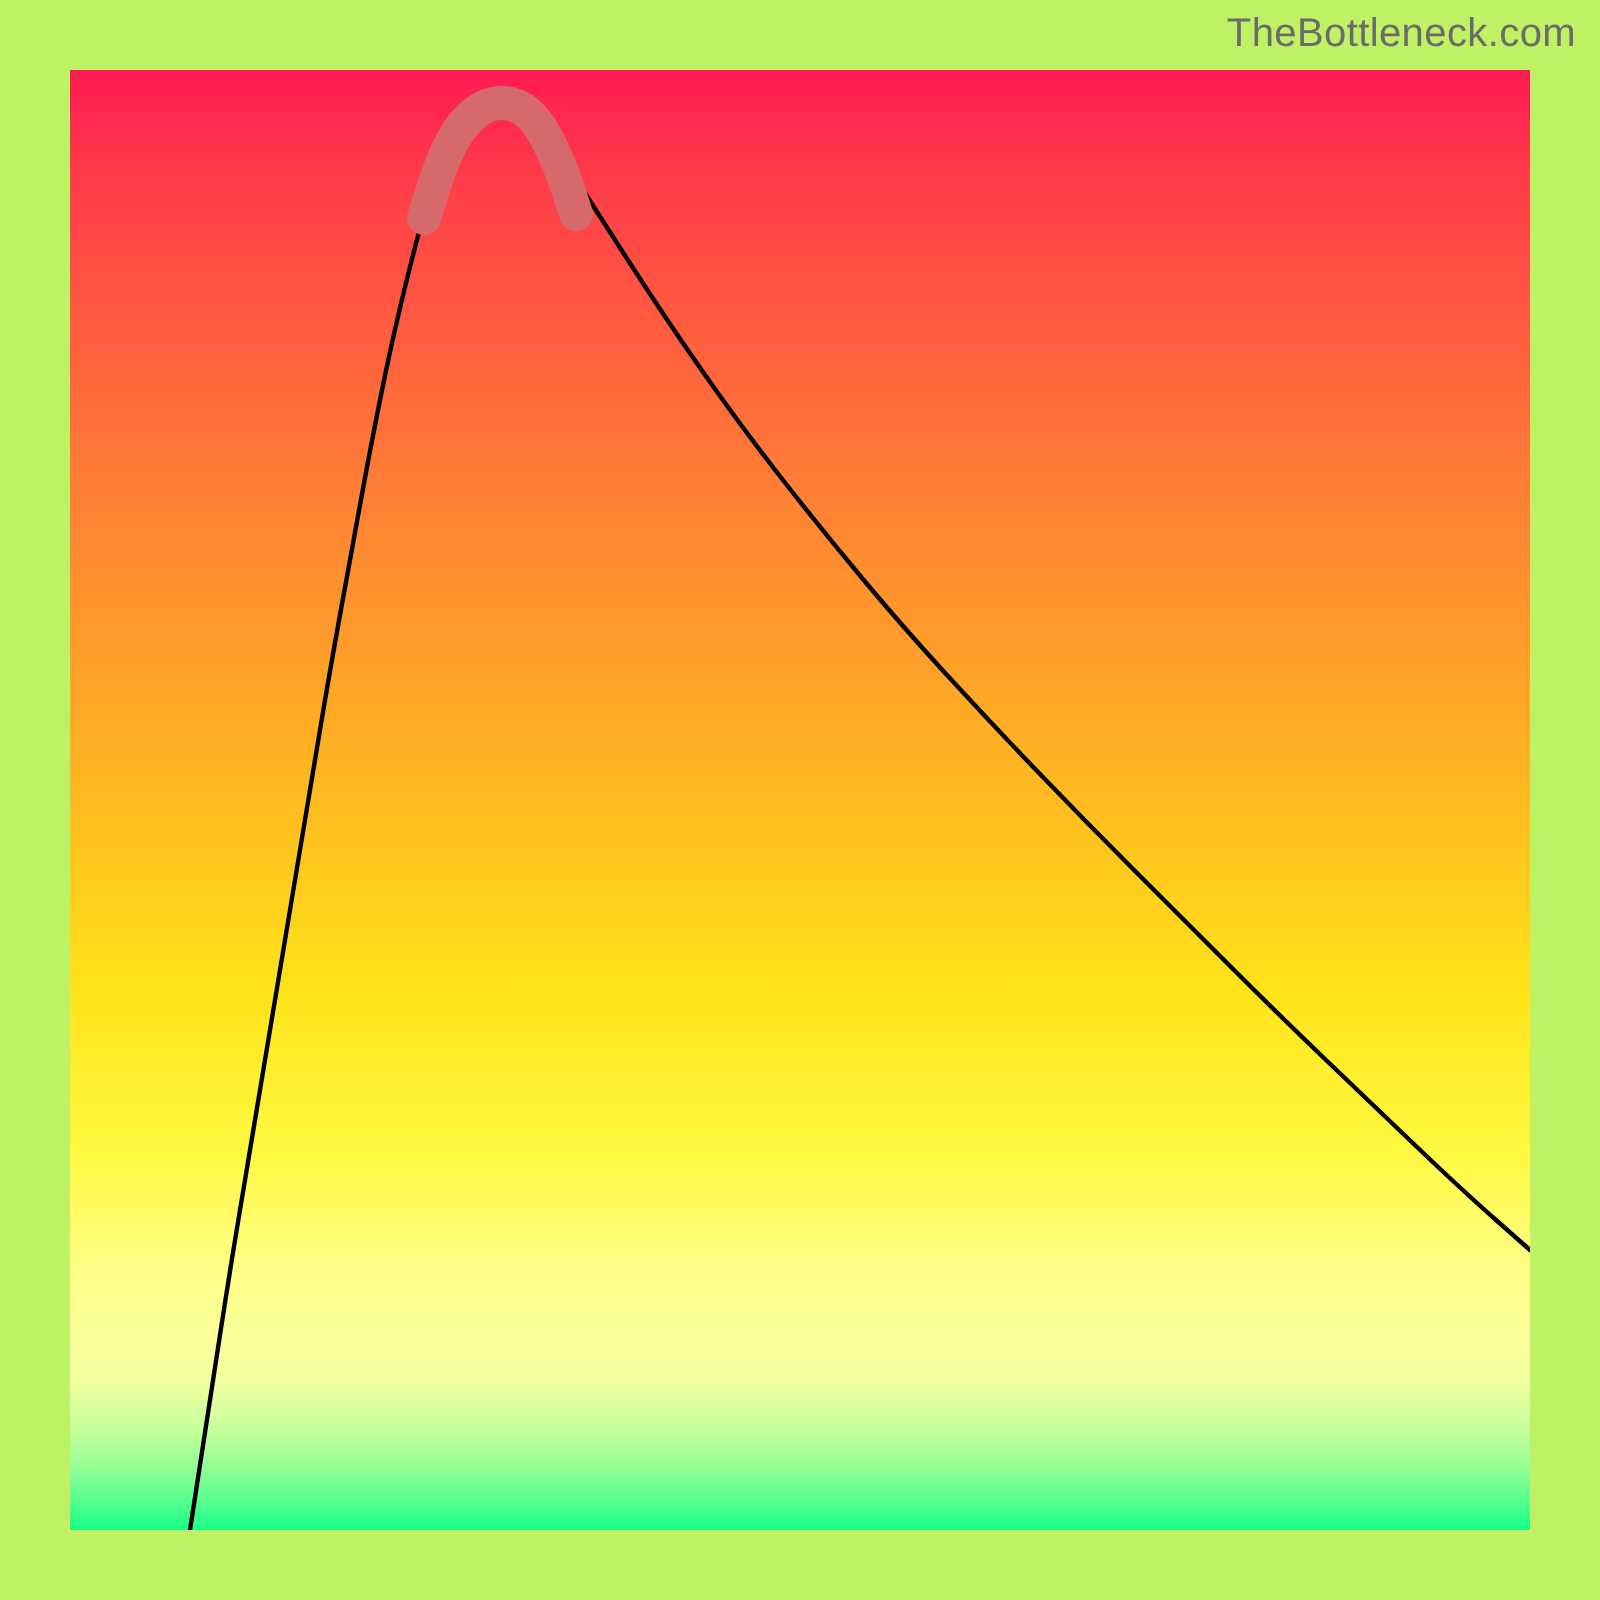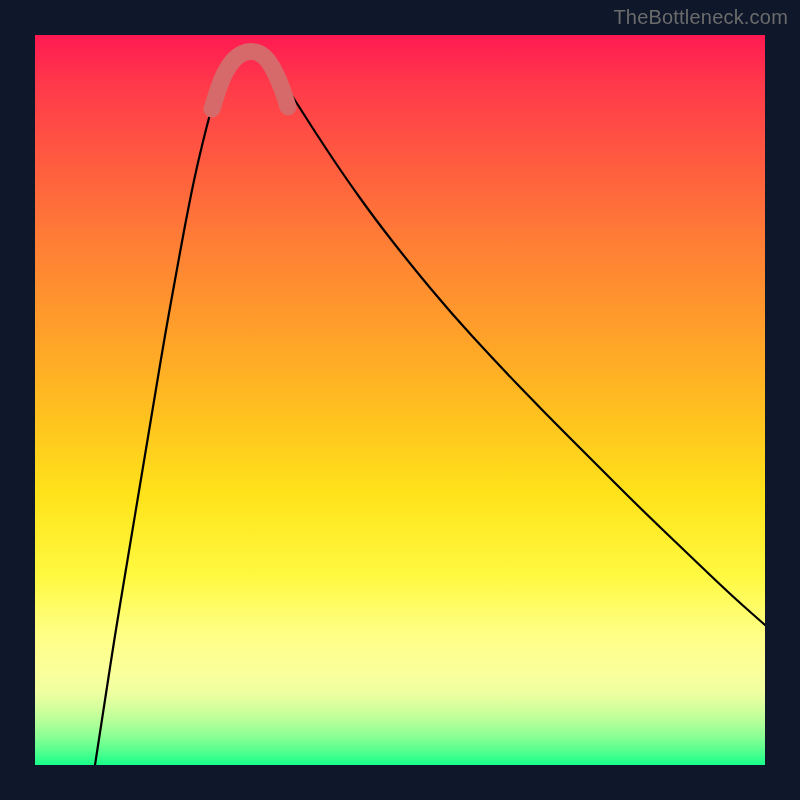--- a/index.html
+++ b/index.html
@@ -7,21 +7,21 @@
     padding: 0;
     width: 800px;
     height: 800px;
     background: #000;
     overflow: hidden;
     font-family: Arial, Helvetica, sans-serif;
   }
   .frame {
     position: absolute;
     inset: 0;
-    background: #0f172a;
+    background: #bef264;
   }
   .plot {
     position: absolute;
     left: 35px;
     top: 35px;
     width: 730px;
     height: 730px;
     overflow: hidden;
   }
   .gradient {

